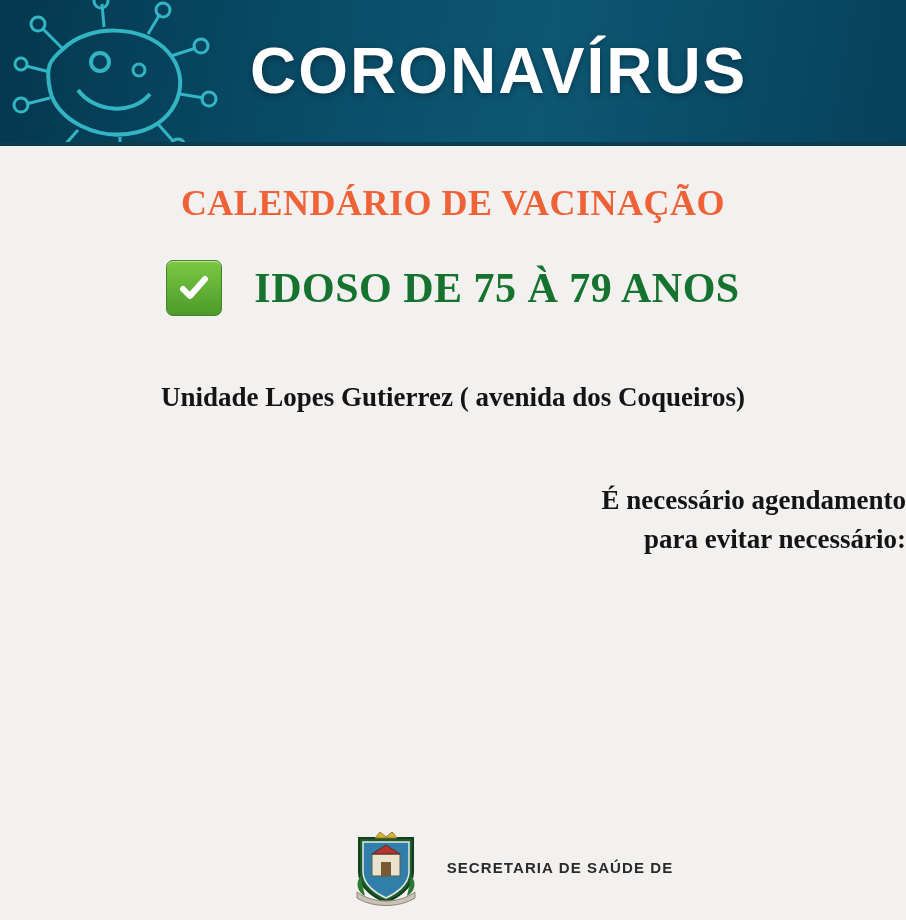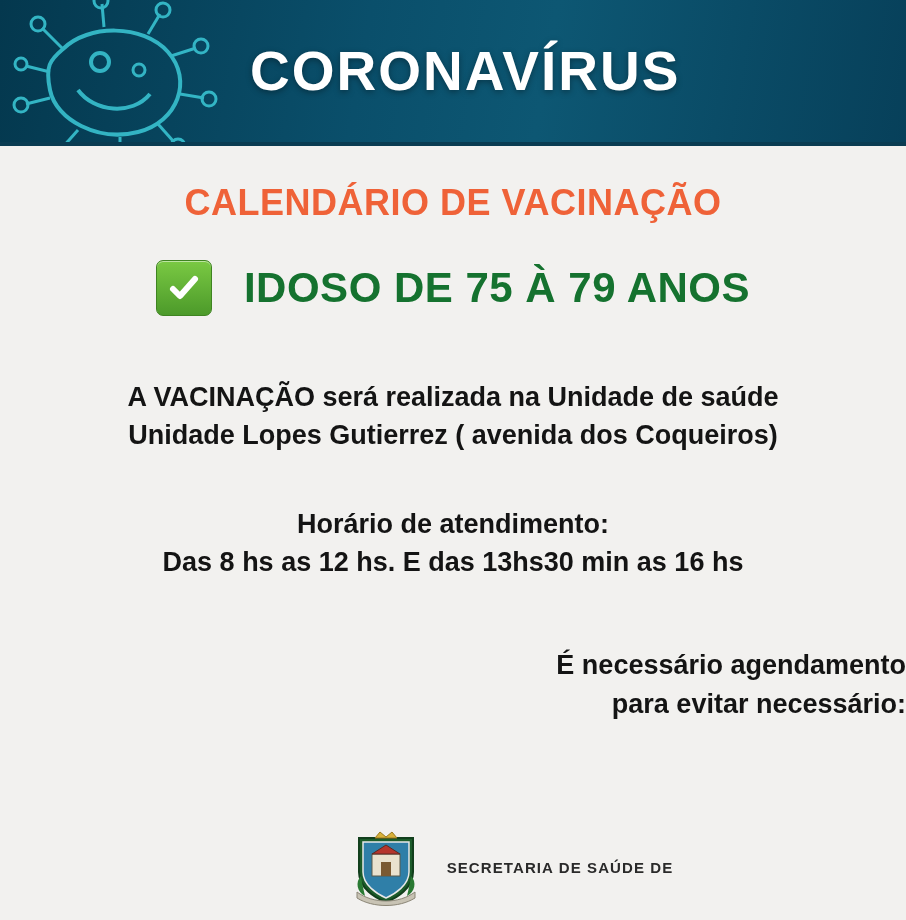--- a/index.html
+++ b/index.html
@@ -47,33 +47,34 @@
   .header-title {
     position: absolute;
     left: 250px;
     top: 0;
     width: 650px;
     height: 142px;
     display: flex;
     align-items: center;
     justify-content: flex-start;
     color: #ffffff;
-    font-size: 55px;
+    font-size: 64px;
     font-weight: bold;
     letter-spacing: 2px;
     text-shadow: 0 2px 6px rgba(0,0,0,0.35);
     white-space: nowrap;
   }
 
   
   .content {
     position: relative;
     width: 906px;
     padding: 0;
     background: #f2f1ef;
+    font-family: Liberation Serif, serif;
   }
 
   .subtitle {
     text-align: center;
     color: #ef6238;
     font-size: 36px;
     font-weight: bold;
     letter-spacing: 0.5px;
     margin-top: 36px;
     white-space: nowrap;
@@ -197,28 +198,23 @@
     <div class="target-row">
       <span class="check-box" aria-hidden="true">
         <svg width="38" height="38" viewBox="0 0 38 38">
           <path d="M8 20 L15 27 L30 10" fill="none" stroke="#ffffff" stroke-width="6" stroke-linecap="round" stroke-linejoin="round"></path>
         </svg>
       </span>
       <span class="target-text">IDOSO DE 75 À 79 ANOS</span>
     </div>
 
     <div class="para block1">
-      <span class="line">A VACINAÇÃO será realizada na Unidade de saúde</span>
       <span class="line">Unidade Lopes Gutierrez ( avenida dos Coqueiros)</span>
     </div>
 
-    <div class="para block2">
-      <span class="line">Horário de atendimento:</span>
-      <span class="line">Das 8 hs as 12 hs. E das 13hs30 min as 16 hs</span>
-    </div>
 
     <div class="para block3">
       <span class="line">É necessário agendamento</span>
       <span class="line">para evitar necessário:</span>
     </div>
   </div>
 
   <div class="footer">
     <svg class="crest" viewBox="0 0 66 76" aria-hidden="true">
 

